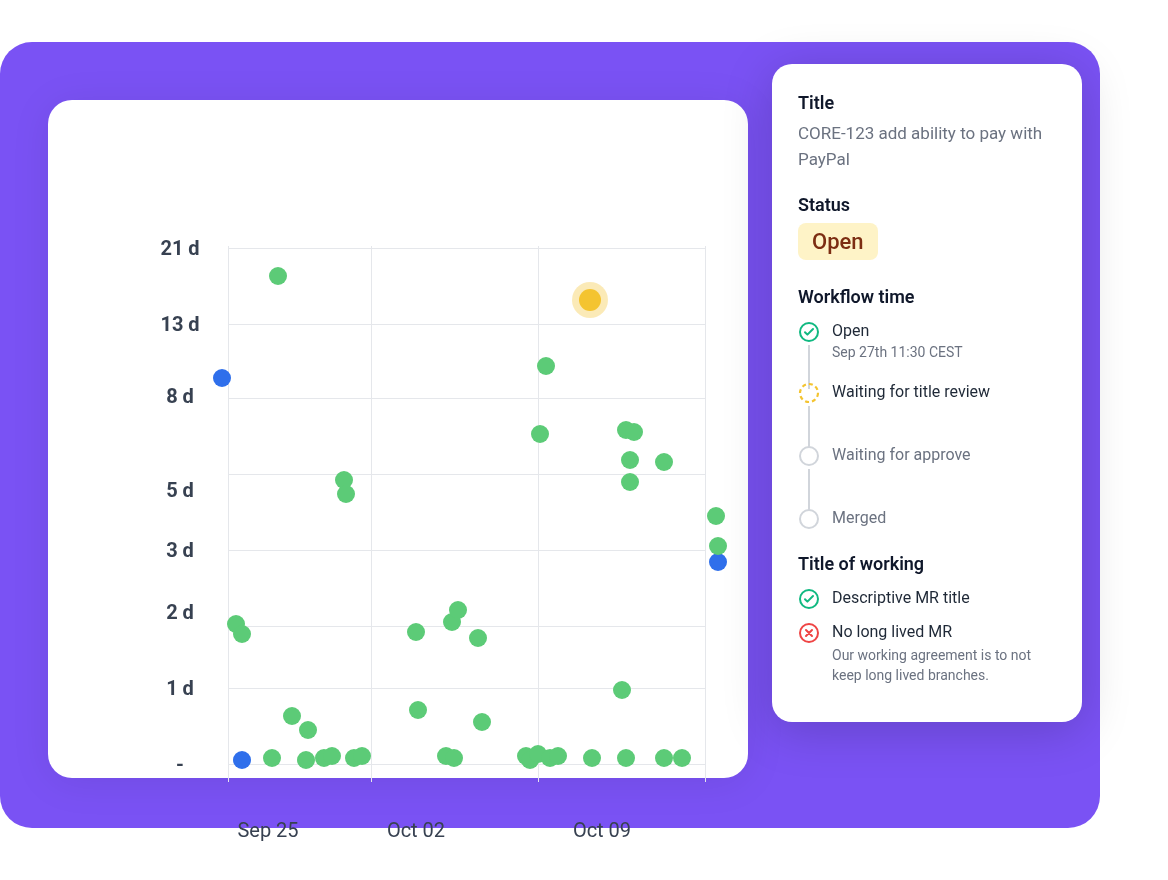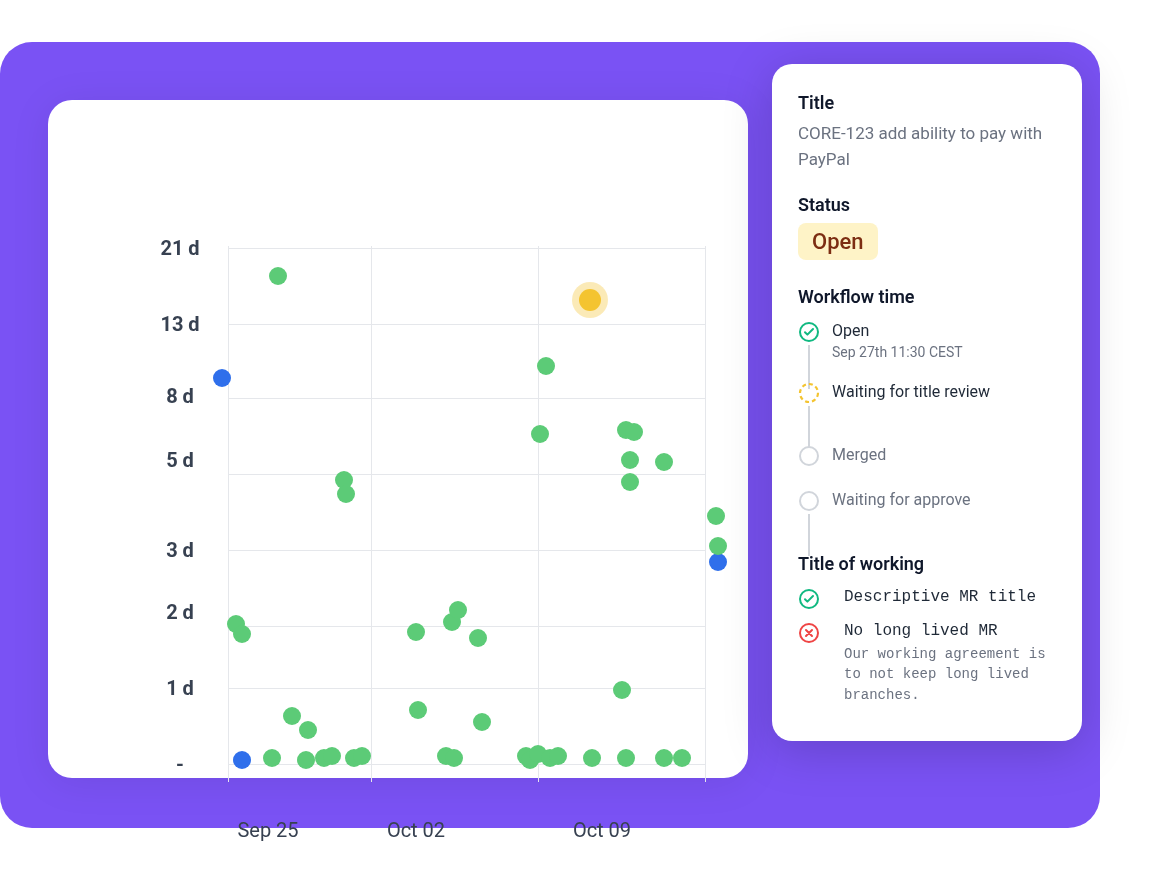--- a/index.html
+++ b/index.html
@@ -113,37 +113,37 @@
 .wf-body { flex: 1; padding-bottom: 18px; }
 .wf-title { font-size: 16px; color: #1f2937; }
 .wf-sub { font-size: 14px; color: #6b7280; margin-top: 4px; }
 .wf-connector {
   position: absolute;
   left: 10px;
   top: 24px;
   width: 2px;
   background: #d1d5db;
 }
-.wow-item { display: flex; align-items: flex-start; gap: 24px; margin-bottom: 12px; font-family: Liberation Mono, monospace; }
+.wow-item { display: flex; align-items: flex-start; gap: 12px; margin-bottom: 12px; }
 .wow-body { flex: 1; }
 .wow-title { font-size: 16px; color: #1f2937; }
 .wow-sub { font-size: 14px; color: #6b7280; margin-top: 4px; line-height: 1.45; }
 svg { display: block; }
 </style>
 </head>
 <body>
 
 <div class="purple-bg"></div>
 
 <div class="chart-card">
 
   <div class="y-tick" style="top:148px">21 d</div>
   <div class="y-tick" style="top:224px">13 d</div>
   <div class="y-tick" style="top:296px">8 d</div>
-  <div class="y-tick" style="top:360px">5 d</div>
+  <div class="y-tick" style="top:390px">5 d</div>
   <div class="y-tick" style="top:450px">3 d</div>
   <div class="y-tick" style="top:512px">2 d</div>
   <div class="y-tick" style="top:588px">1 d</div>
   <div class="y-tick" style="top:664px">-</div>
 
   <div class="x-tick" style="left:220px">Sep 25</div>
   <div class="x-tick" style="left:368px">Oct 02</div>
   <div class="x-tick" style="left:554px">Oct 09</div>
 
   <div class="plot-area">
@@ -240,38 +240,38 @@
       <span class="wf-icon">
         <svg width="22" height="22" viewBox="0 0 22 22">
             <circle cx="11" cy="11" r="9" fill="none" stroke="#F4C430" stroke-width="2.2" stroke-dasharray="4 3"></circle>
           </svg>
       </span>
       <div class="wf-body" style="padding-bottom:40px">
         <div class="wf-title">Waiting for title review</div>
       </div>
     </div>
     <div class="wf-item">
+      <div class="wf-connector" style="height:42px"></div>
+      <span class="wf-icon">
+        <svg width="22" height="22" viewBox="0 0 22 22">
+            <circle cx="11" cy="11" r="9" fill="none" stroke="#d1d5db" stroke-width="2"></circle>
+          </svg>
+      </span>
+      <div class="wf-body" style="padding-bottom:40px">
+        <div class="wf-title" style="color:#6b7280">Waiting for approve</div>
+      </div>
+    </div>
+    <div class="wf-item">
       <span class="wf-icon">
         <svg width="22" height="22" viewBox="0 0 22 22">
             <circle cx="11" cy="11" r="9" fill="none" stroke="#d1d5db" stroke-width="2"></circle>
           </svg>
       </span>
       <div class="wf-body" style="padding-bottom:22px">
         <div class="wf-title" style="color:#6b7280">Merged</div>
-      </div>
-    </div>
-    <div class="wf-item">
-      <div class="wf-connector" style="height:42px"></div>
-      <span class="wf-icon">
-        <svg width="22" height="22" viewBox="0 0 22 22">
-            <circle cx="11" cy="11" r="9" fill="none" stroke="#d1d5db" stroke-width="2"></circle>
-          </svg>
-      </span>
-      <div class="wf-body" style="padding-bottom:40px">
-        <div class="wf-title" style="color:#6b7280">Waiting for approve</div>
       </div>
     </div>
   </div>
 
   <div class="d-label" style="margin-bottom:14px">Title of working</div>
 
   <div class="wow-item">
     <span class="wf-icon">
       <svg width="22" height="22" viewBox="0 0 22 22">
           <circle cx="11" cy="11" r="9" fill="none" stroke="#10B981" stroke-width="2"></circle>

